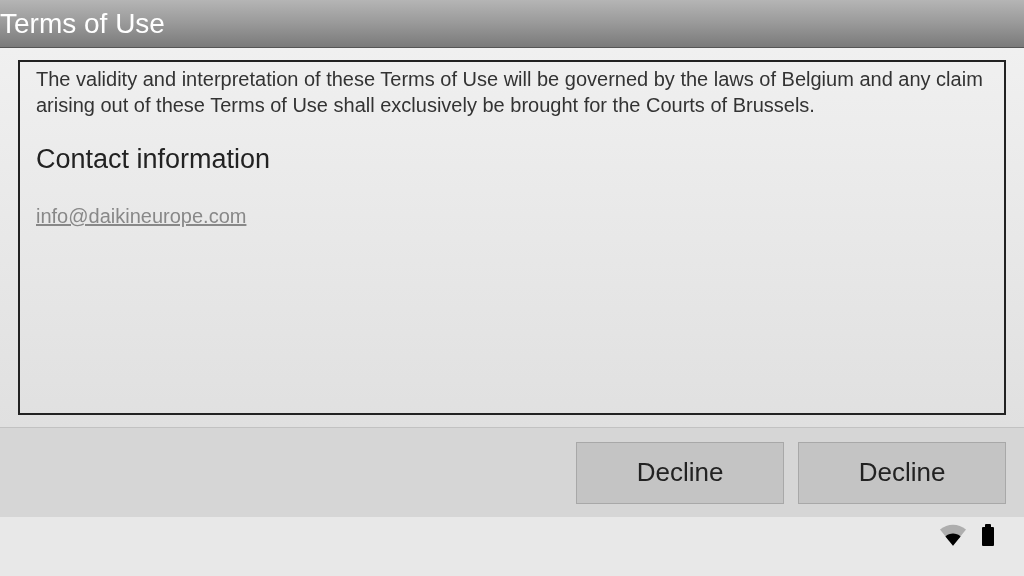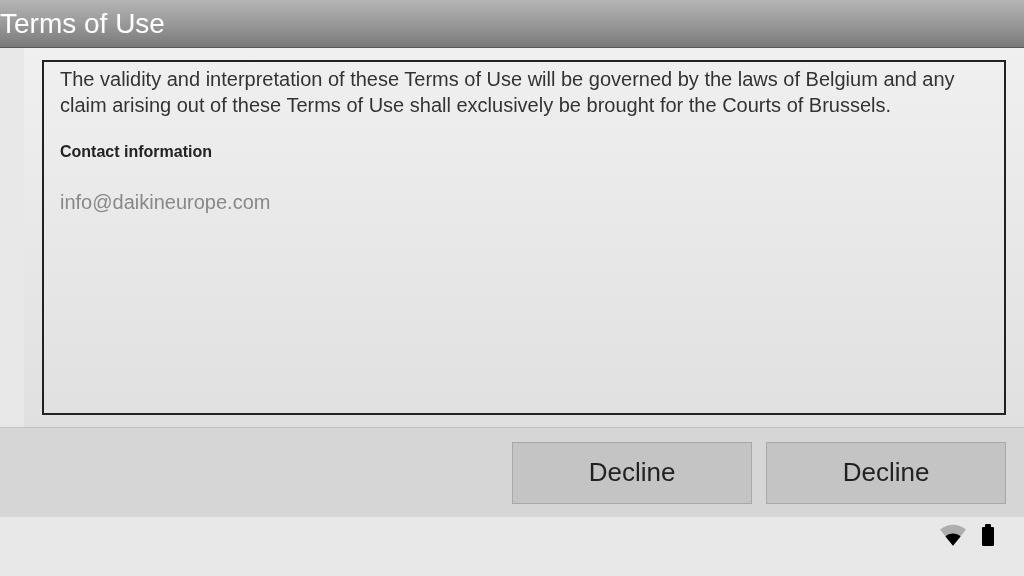--- a/index.html
+++ b/index.html
@@ -24,21 +24,20 @@
     }
     .header-title {
       color: #ffffff;
       font-size: 28px;
       font-weight: 400;
     }
     .body-area {
       background: linear-gradient(to bottom, #f0f0f0, #e0e0e0);
       padding: 12px 18px 12px 18px;
       height: 379px;
-      margin-left: 24px;
     }
     .terms-box {
       border: 2px solid #222;
       background: transparent;
       height: 355px;
       padding: 0 16px;
       overflow: hidden;
       position: relative;
     }
     .terms-scroll {
@@ -50,39 +49,40 @@
       color: #333;
       line-height: 1.3;
     }
     .terms-scroll p {
       margin-bottom: 24px;
     }
     .terms-scroll .tight {
       margin-bottom: 0;
     }
     .section-heading {
-      font-weight: bold;
+      font-weight: normal;
       color: #222;
-      font-size: 16px;
+      font-size: 27px;
     }
     .mail-link {
       color: #888;
+      text-decoration: underline;
     }
     .button-bar {
       height: 90px;
       background: #d6d6d6;
       display: flex;
       justify-content: flex-end;
       align-items: center;
       gap: 14px;
       padding-right: 18px;
       border-top: 1px solid #c2c2c2;
     }
     .btn {
-      width: 240px;
+      width: 208px;
       height: 62px;
       background: #c4c4c4;
       border: 1px solid #a8a8a8;
       font-size: 26px;
       color: #222;
       display: flex;
       align-items: center;
       justify-content: center;
       cursor: pointer;
     }

